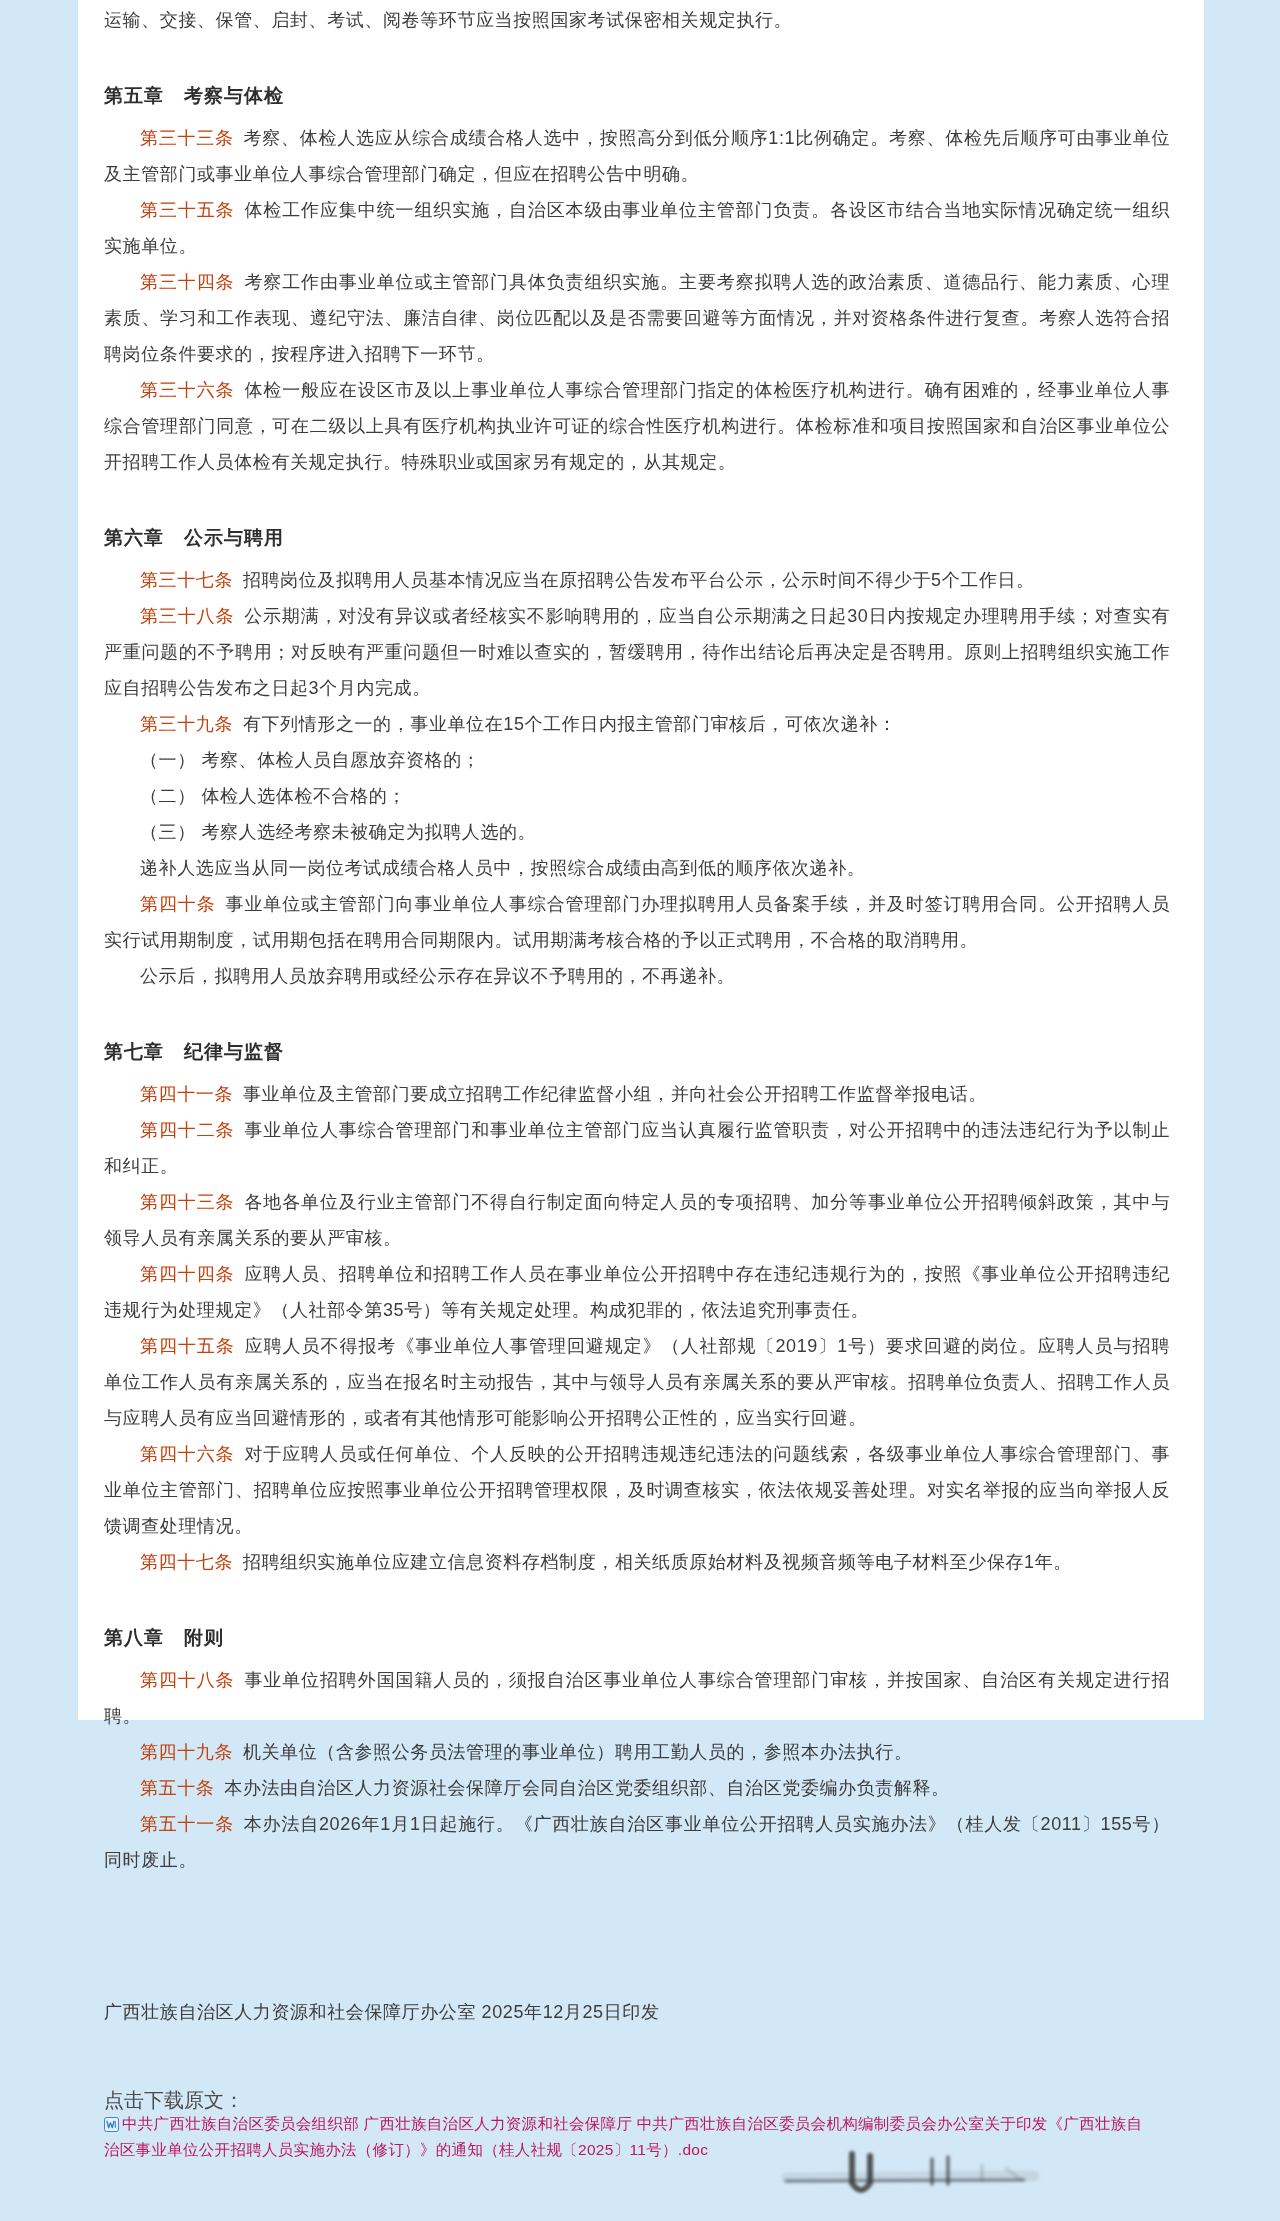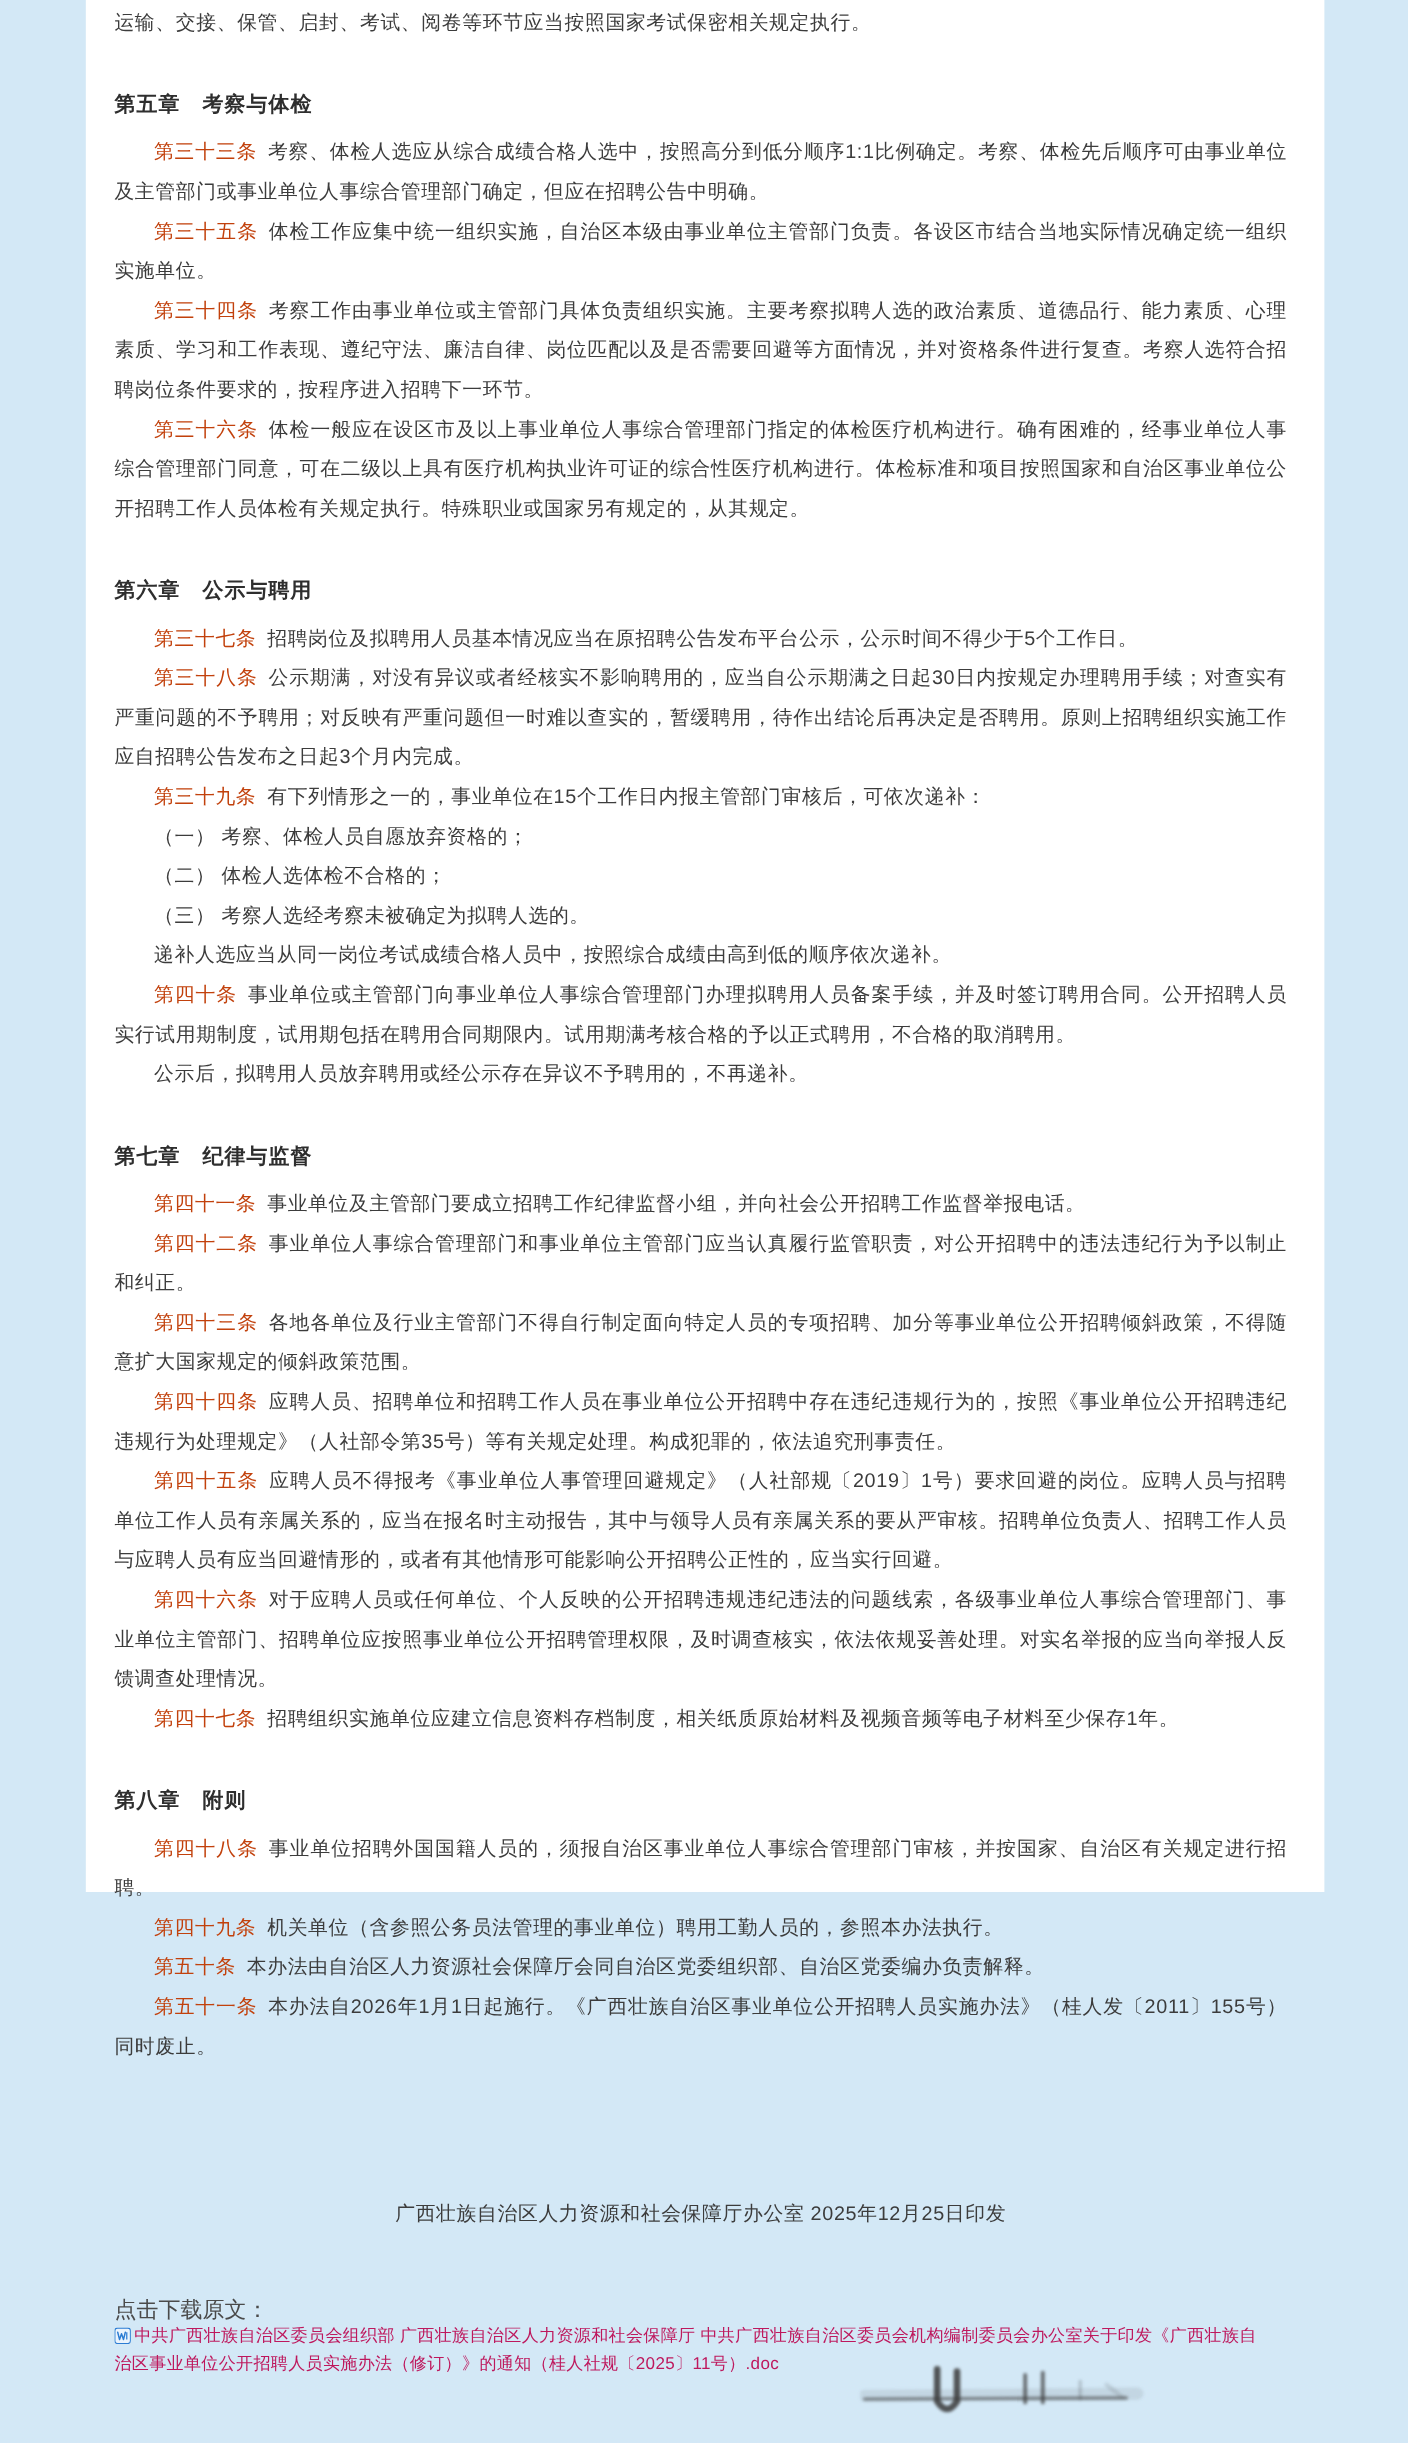--- a/index.html
+++ b/index.html
@@ -28,21 +28,20 @@
   .para.no-indent{text-indent:0;}
   .article-label{font-weight:normal;color:#c2410c;margin-right:0.55em;}
   .chapter-title{
     font-weight:bold;
     font-size:19px;color:#2e2e2e;
     line-height:36px;
     margin:40px 0 6px 0;
     letter-spacing:1px;
   }
   .doc-footer{
-    text-align:center;
     font-size:18px;color:#3c3c3c;
     line-height:36px;
     margin:116px 0 0 0;
     letter-spacing:0.6px;
   }
   .download-label{
     font-size:20px;color:#4a4a4a;
     line-height:24px;
     margin:58px 0 0 0;
   }
@@ -93,21 +92,21 @@
         <p class="para"><span>（二） 体检人选体检不合格的；</span></p>
         <p class="para"><span>（三） 考察人选经考察未被确定为拟聘人选的。</span></p>
         <p class="para"><span>递补人选应当从同一岗位考试成绩合格人员中，按照综合成绩由高到低的顺序依次递补。</span></p>
         <p class="para"><span class="article-label">第四十条</span><span>事业单位或主管部门向事业单位人事综合管理部门办理拟聘用人员备案手续，并及时签订聘用合同。公开招聘人员实行试用期制度，试用期包括在聘用合同期限内。试用期满考核合格的予以正式聘用，不合格的取消聘用。</span></p>
         <p class="para"><span>公示后，拟聘用人员放弃聘用或经公示存在异议不予聘用的，不再递补。</span></p>
       </section>
       <section>
         <h2 class="chapter-title">第七章　纪律与监督</h2>
         <p class="para"><span class="article-label">第四十一条</span><span>事业单位及主管部门要成立招聘工作纪律监督小组，并向社会公开招聘工作监督举报电话。</span></p>
         <p class="para"><span class="article-label">第四十二条</span><span>事业单位人事综合管理部门和事业单位主管部门应当认真履行监管职责，对公开招聘中的违法违纪行为予以制止和纠正。</span></p>
-        <p class="para"><span class="article-label">第四十三条</span><span>各地各单位及行业主管部门不得自行制定面向特定人员的专项招聘、加分等事业单位公开招聘倾斜政策，不得随意扩大国家规定的倾斜政策范围。</span></p>
+        <p class="para"><span class="article-label">第四十三条</span><span>各地各单位及行业主管部门不得自行制定面向特定人员的专项招聘、加分等事业单位公开招聘倾斜政策，其中与领导人员有亲属关系的要从严审核。</span></p>
         <p class="para"><span class="article-label">第四十四条</span><span>应聘人员、招聘单位和招聘工作人员在事业单位公开招聘中存在违纪违规行为的，按照《事业单位公开招聘违纪违规行为处理规定》（人社部令第35号）等有关规定处理。构成犯罪的，依法追究刑事责任。</span></p>
         <p class="para"><span class="article-label">第四十五条</span><span>应聘人员不得报考《事业单位人事管理回避规定》（人社部规〔2019〕1号）要求回避的岗位。应聘人员与招聘单位工作人员有亲属关系的，应当在报名时主动报告，其中与领导人员有亲属关系的要从严审核。招聘单位负责人、招聘工作人员与应聘人员有应当回避情形的，或者有其他情形可能影响公开招聘公正性的，应当实行回避。</span></p>
         <p class="para"><span class="article-label">第四十六条</span><span>对于应聘人员或任何单位、个人反映的公开招聘违规违纪违法的问题线索，各级事业单位人事综合管理部门、事业单位主管部门、招聘单位应按照事业单位公开招聘管理权限，及时调查核实，依法依规妥善处理。对实名举报的应当向举报人反馈调查处理情况。</span></p>
         <p class="para"><span class="article-label">第四十七条</span><span>招聘组织实施单位应建立信息资料存档制度，相关纸质原始材料及视频音频等电子材料至少保存1年。</span></p>
       </section>
       <section>
         <h2 class="chapter-title">第八章　附则</h2>
         <p class="para"><span class="article-label">第四十八条</span><span>事业单位招聘外国国籍人员的，须报自治区事业单位人事综合管理部门审核，并按国家、自治区有关规定进行招聘。</span></p>
         <p class="para"><span class="article-label">第四十九条</span><span>机关单位（含参照公务员法管理的事业单位）聘用工勤人员的，参照本办法执行。</span></p>
         <p class="para"><span class="article-label">第五十条</span><span>本办法由自治区人力资源社会保障厅会同自治区党委组织部、自治区党委编办负责解释。</span></p>

